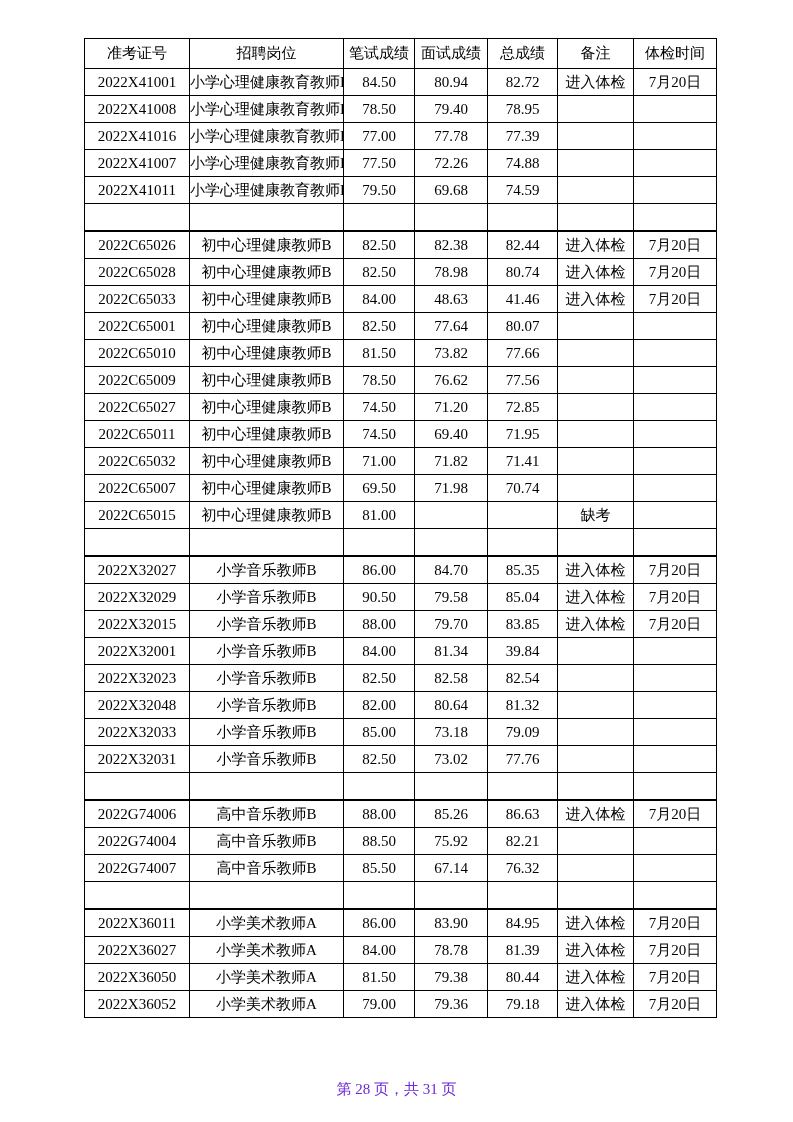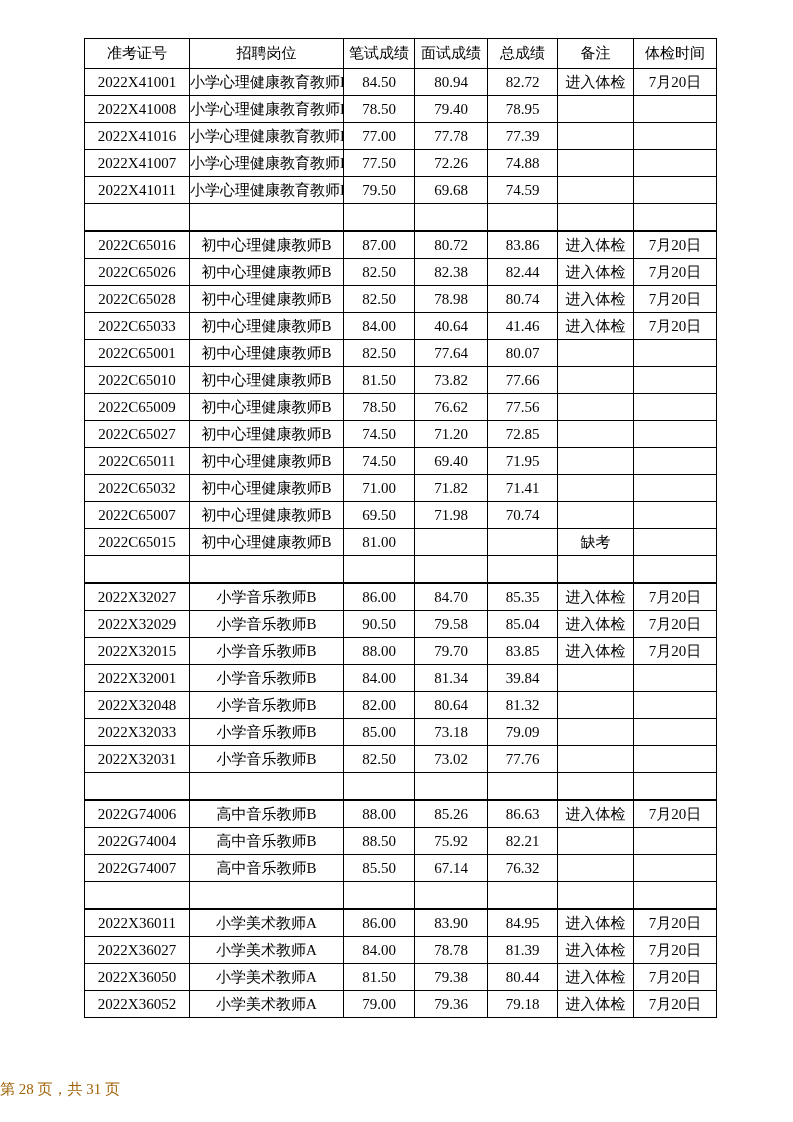--- a/index.html
+++ b/index.html
@@ -50,22 +50,23 @@
   }
   
   table.results tr.spacer td {
     border-bottom-width: 2px;
   }
   .footer {
     position: absolute;
     top: 1080px;
     left: 0;
     width: 100%;
+    text-align: center;
     font-size: 15px;
-    color: #a16207;
+    color: #6d28d9;
   }
 </style>
 </head>
 <body>
 
 <div class="page">
 
   <table class="results">
     <colgroup>
       <col style="width:105px">
@@ -136,29 +137,20 @@
         <tr class="spacer">
           <td></td>
           <td class="pos"></td>
           <td></td>
           <td></td>
           <td></td>
           <td></td>
           <td></td>
         </tr>
         <tr>
-          <td>2022C65016</td>
-          <td class="pos">初中心理健康教师B</td>
-          <td>87.00</td>
-          <td>80.72</td>
-          <td>83.86</td>
-          <td>进入体检</td>
-          <td>7月20日</td>
-        </tr>
-        <tr>
           <td>2022C65026</td>
           <td class="pos">初中心理健康教师B</td>
           <td>82.50</td>
           <td>82.38</td>
           <td>82.44</td>
           <td>进入体检</td>
           <td>7月20日</td>
         </tr>
         <tr>
           <td>2022C65028</td>
@@ -166,21 +158,21 @@
           <td>82.50</td>
           <td>78.98</td>
           <td>80.74</td>
           <td>进入体检</td>
           <td>7月20日</td>
         </tr>
         <tr>
           <td>2022C65033</td>
           <td class="pos">初中心理健康教师B</td>
           <td>84.00</td>
-          <td>40.64</td>
+          <td>48.63</td>
           <td>41.46</td>
           <td>进入体检</td>
           <td>7月20日</td>
         </tr>
         <tr>
           <td>2022C65001</td>
           <td class="pos">初中心理健康教师B</td>
           <td>82.50</td>
           <td>77.64</td>
           <td>80.07</td>
@@ -285,20 +277,29 @@
           <td>83.85</td>
           <td>进入体检</td>
           <td>7月20日</td>
         </tr>
         <tr>
           <td>2022X32001</td>
           <td class="pos">小学音乐教师B</td>
           <td>84.00</td>
           <td>81.34</td>
           <td>39.84</td>
+          <td></td>
+          <td></td>
+        </tr>
+        <tr>
+          <td>2022X32023</td>
+          <td class="pos">小学音乐教师B</td>
+          <td>82.50</td>
+          <td>82.58</td>
+          <td>82.54</td>
           <td></td>
           <td></td>
         </tr>
         <tr>
           <td>2022X32048</td>
           <td class="pos">小学音乐教师B</td>
           <td>82.00</td>
           <td>80.64</td>
           <td>81.32</td>
           <td></td>

